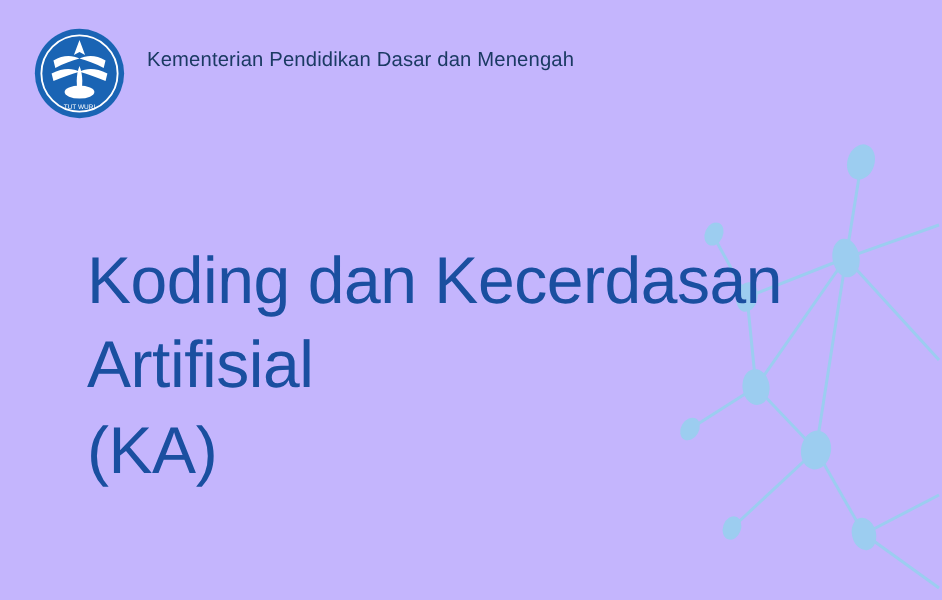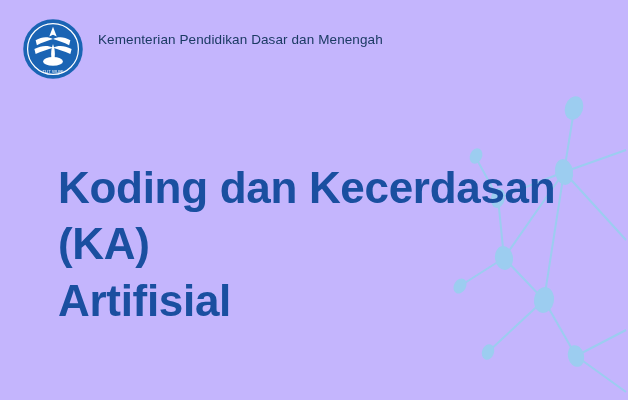--- a/index.html
+++ b/index.html
@@ -63,21 +63,20 @@
     top: 160px;
     width: 520px;
     color: #1a4fa0;
     font-size: 44px;
     line-height: 1.28;
     font-weight: 400;
     letter-spacing: -0.3px;
   }
   .title .line {
     display: block;
-    font-weight: bold;
   }
 </style>
 </head>
 <body>
 
 <div class="slide">
 
   <svg class="network" viewBox="0 0 260 400" xmlns="http://www.w3.org/2000/svg">
     <g stroke="#9ccdf0" stroke-width="2" fill="none">
       <line x1="258" y1="150" x2="196" y2="172"></line>
@@ -126,17 +125,17 @@
       <text x="50" y="88" fill="#ffffff" font-size="7" font-family="Liberation Sans, sans-serif" text-anchor="middle">TUT WURI</text>
     </svg>
 
     <div class="ministry-text">
       <div>Kementerian Pendidikan Dasar dan Menengah</div>
     </div>
   </div>
 
   <div class="title">
     <span class="line">Koding dan Kecerdasan</span>
+    <span class="line">Artifisial</span>
     <span class="line">(KA)</span>
-    <span class="line">Artifisial</span>
   </div>
 
 </div>
 
 </body></html>

